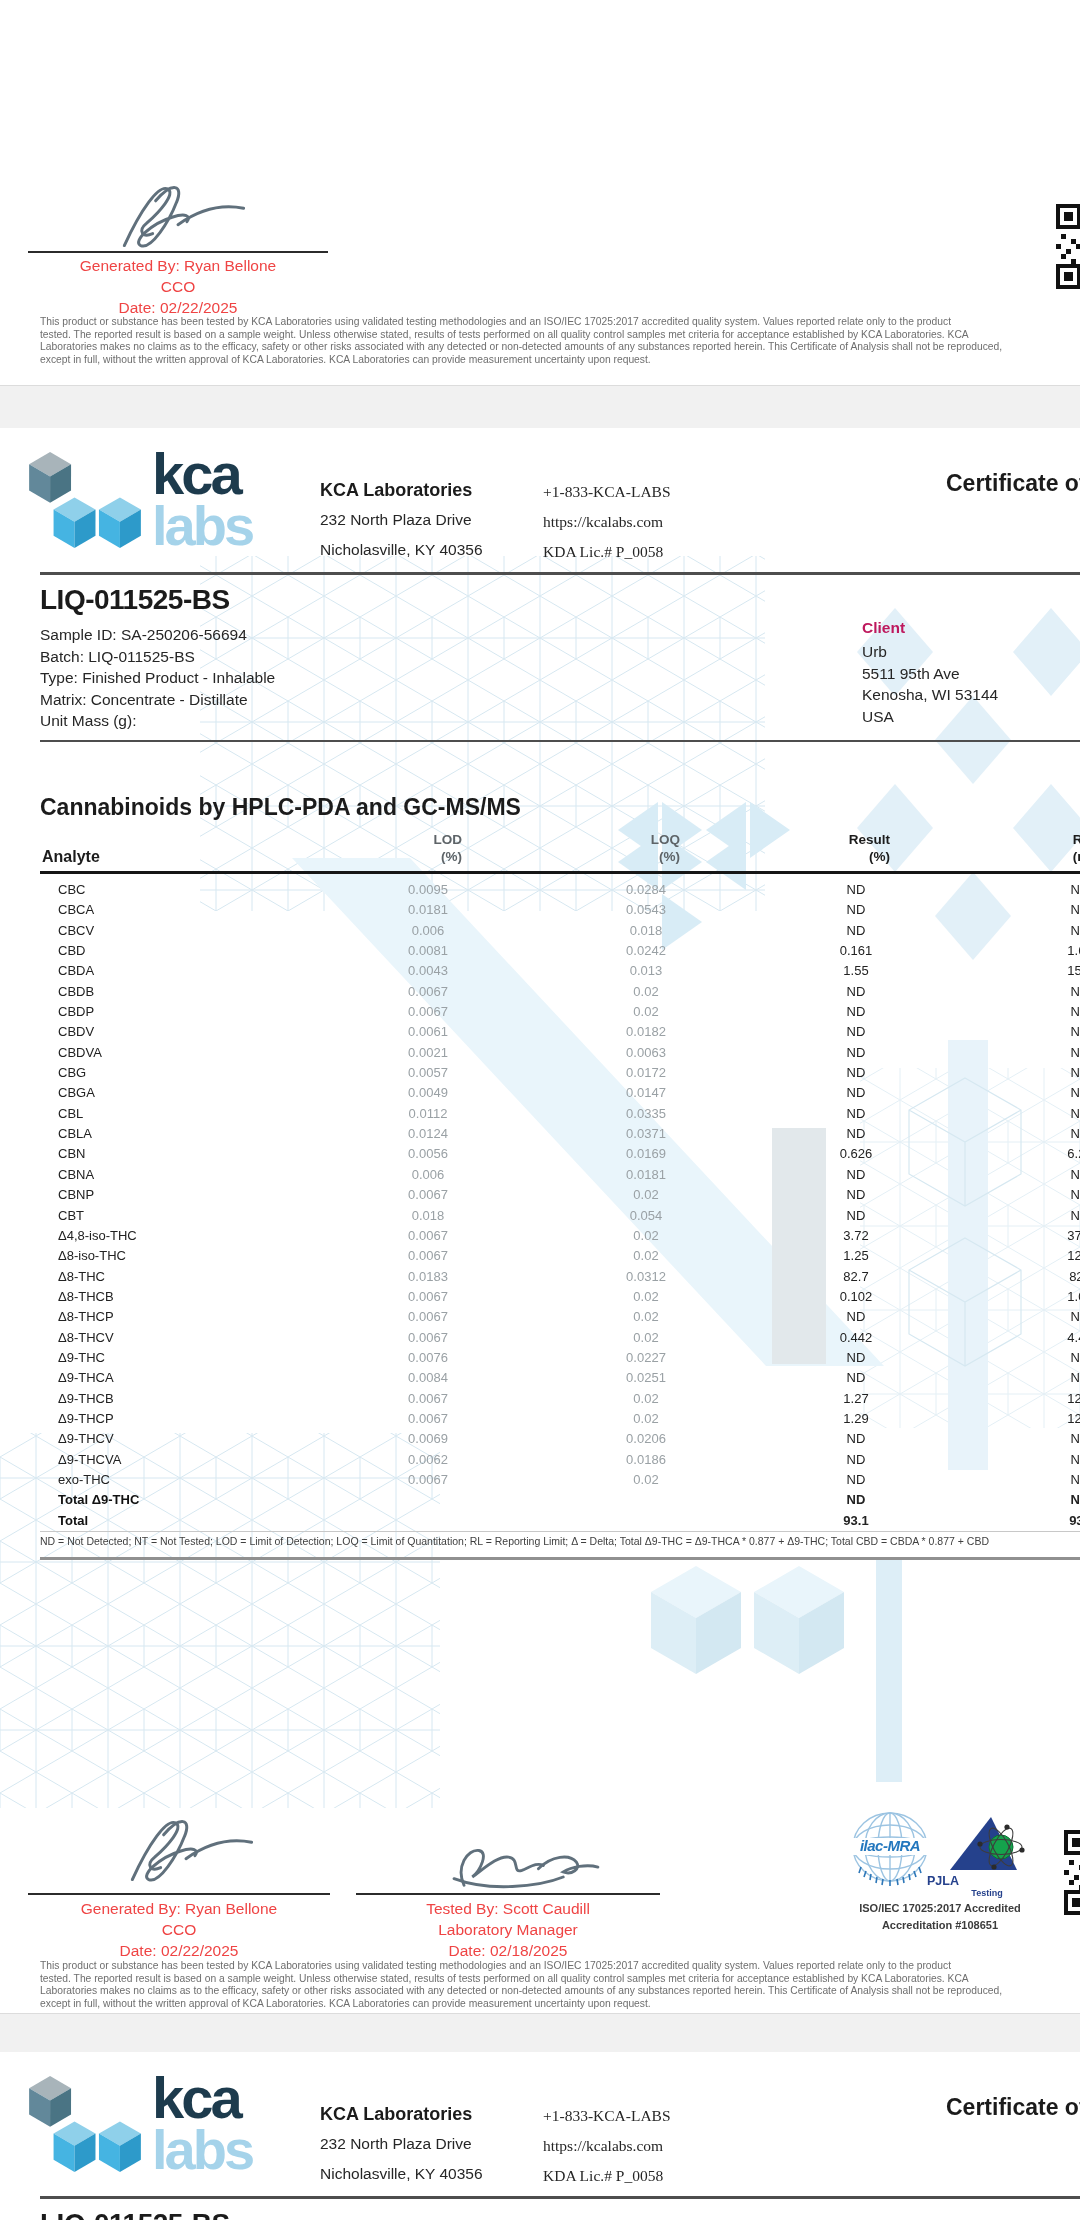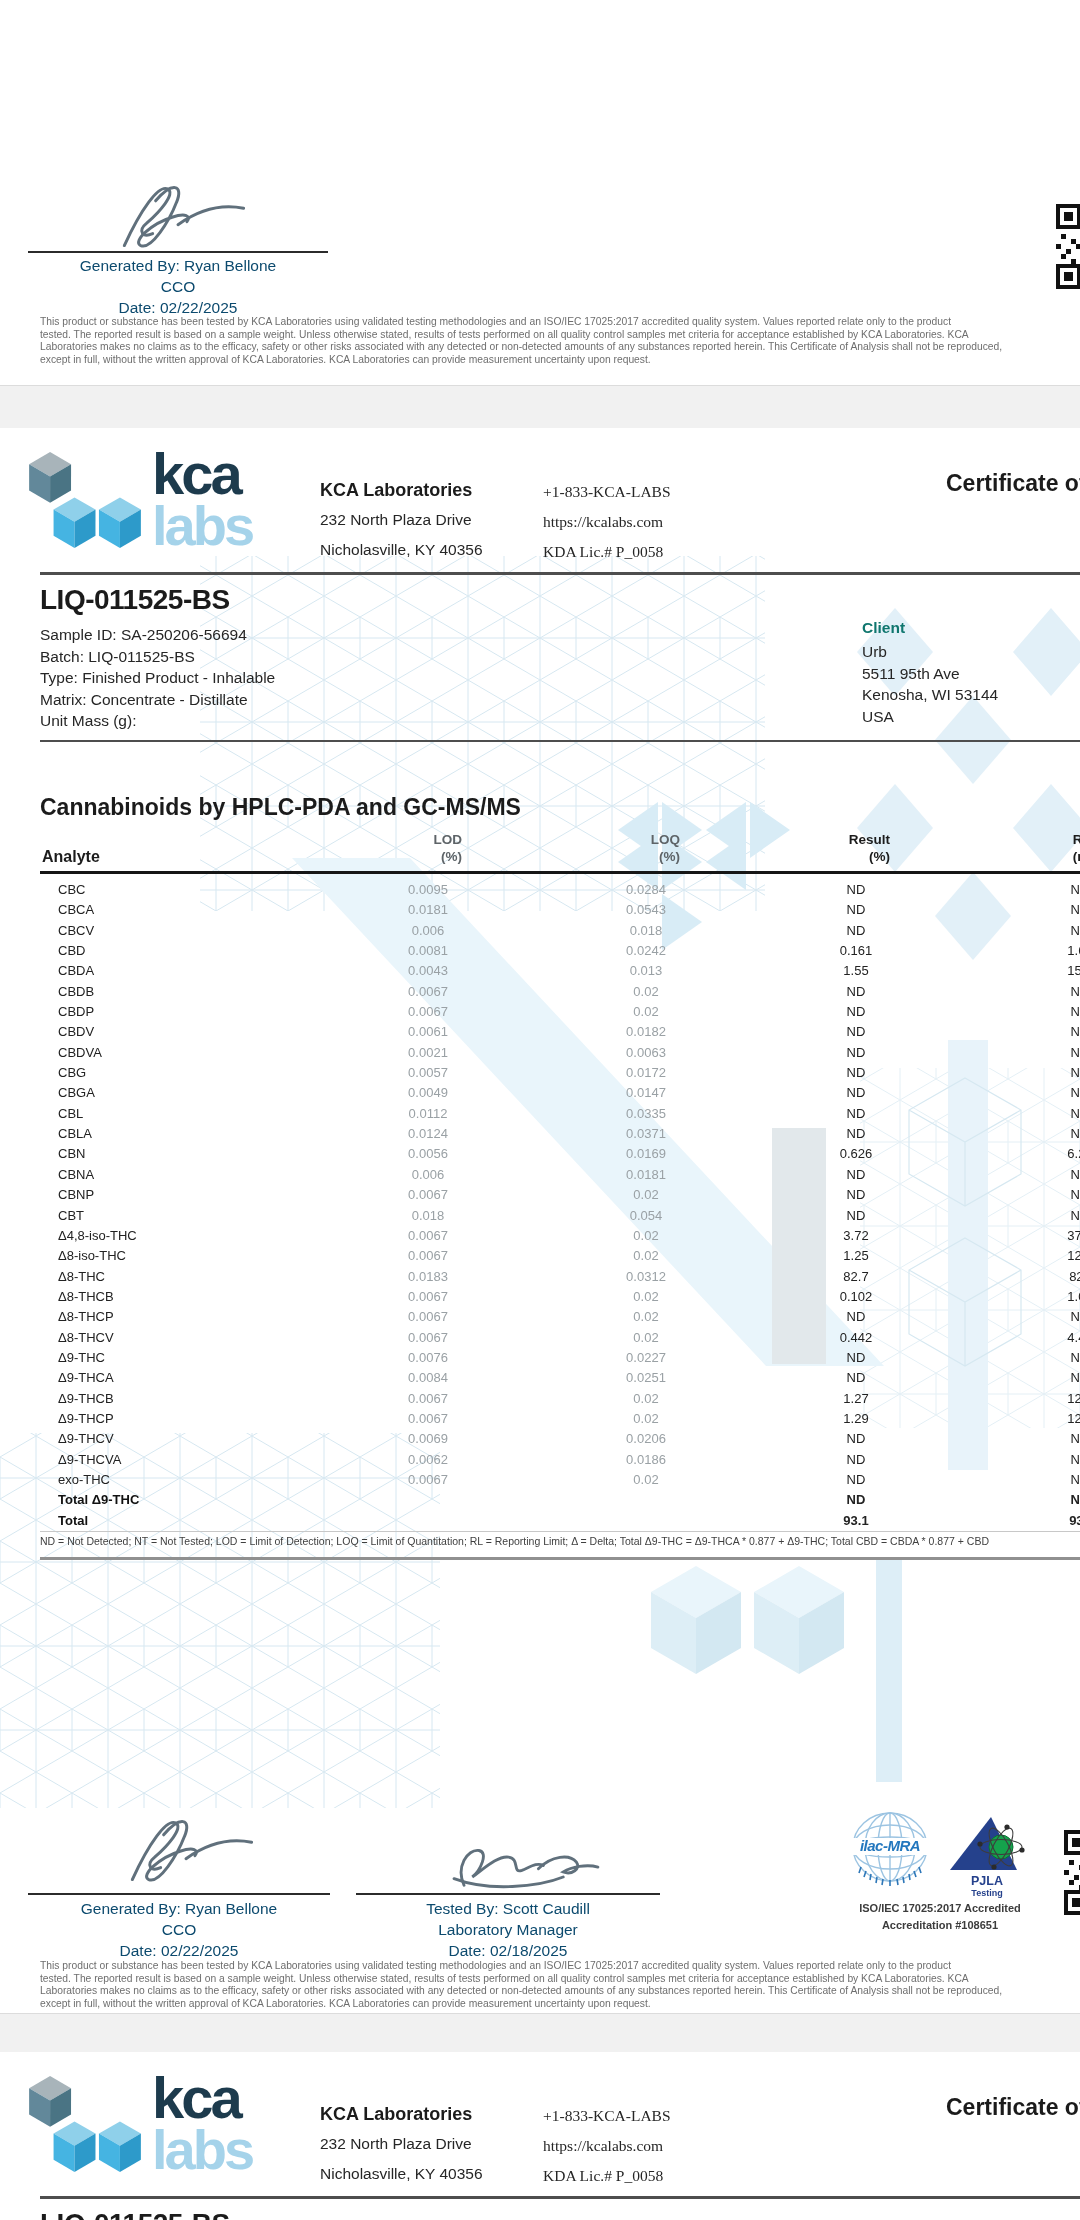--- a/index.html
+++ b/index.html
@@ -6,38 +6,38 @@
   .canvas{position:relative;width:1080px;height:2220px;overflow:hidden;background:#fff;
           font-family:"Liberation Sans",sans-serif;color:#222;}
   .abs{position:absolute;}
   .page{position:absolute;left:0;width:1080px;background:#fff;}
   .page-gap{position:absolute;left:0;width:1080px;background:#f1f1f1;
             border-top:1px solid #dcdcdc;border-bottom:1px solid #dcdcdc;}
   .defs-svg{position:absolute;width:0;height:0;overflow:hidden;}
 
   
   .sig-line{height:2px;background:#2b2b2b;}
-  .sig-text{text-align:center;font-size:15.5px;line-height:21px;color:#0c4a6e;}
+  .sig-text{text-align:center;font-size:15.5px;line-height:21px;color:#ef4444;}
   .disclaimer{width:1220px;font-size:10.3px;line-height:12.6px;color:#6e6e6e;}
   .disclaimer div{white-space:nowrap;}
 
   
   .logo-kca{left:152px;top:20px;font-size:58px;line-height:52px;font-weight:bold;
             letter-spacing:-3px;color:#1d3b4d;}
   .logo-labs{left:152px;top:72px;font-size:56px;line-height:52px;font-weight:bold;
              letter-spacing:-3px;color:#a5d3ea;}
   .hdr-company{left:320px;top:47px;line-height:30px;font-size:15.5px;color:#262626;}
   .hdr-company .hc-name{font-size:18px;font-weight:bold;color:#1b1b1b;}
   .hdr-contact{left:543px;top:49px;line-height:30px;font-size:15.5px;color:#262626;font-family:Liberation Serif, serif;}
   .hdr-cert{left:946px;top:42px;font-size:23px;font-weight:bold;color:#1b1b1b;white-space:nowrap;}
   .hdr-rule{left:40px;top:144px;width:1040px;height:3px;background:#4e4e4e;}
 
   .liq-heading{left:40px;top:156px;font-size:28px;font-weight:bold;color:#1b1b1b;letter-spacing:-0.5px;}
   .info-lines{font-size:15.5px;line-height:21.5px;color:#262626;}
-  .client-label{font-size:15.5px;font-weight:bold;color:#0f766e;}
+  .client-label{font-size:15.5px;font-weight:bold;color:#be185d;}
   .rule-thin{height:2px;background:#4e4e4e;}
 
   .cbd-title{left:40px;top:366px;font-size:23px;font-weight:bold;color:#1b1b1b;}
   .colhdr{width:100px;text-align:right;font-weight:bold;font-size:13.5px;line-height:16.5px;}
   .muted-hdr{color:#5e6468;}
   .dark-hdr{color:#1c1c1c;}
   .analyte-hdr{left:42px;top:420px;font-size:16px;font-weight:bold;color:#1c1c1c;}
   .thick-line{left:40px;top:443px;width:1040px;height:3px;background:#161616;}
   .thin-line{left:40px;top:1103px;width:1040px;height:1px;background:#c8c8c8;}
   .gray-rule{left:40px;top:1129px;width:1040px;height:3px;background:#909090;}
@@ -49,21 +49,21 @@
   .trow .c0{left:42px;}
   .trow .c1{left:362px;width:100px;text-align:center;color:#9aa1a5;}
   .trow .c2{left:580px;width:100px;text-align:center;color:#9aa1a5;}
   .trow .c3{left:790px;width:100px;text-align:center;}
   .trow .c4{left:1014px;width:100px;text-align:center;}
   .trow.total{font-weight:bold;}
   .trow.total .c0{color:#111;}
 
   .ilac-text{left:849px;top:1409px;width:82px;text-align:center;font-size:15px;font-weight:bold;
              font-style:italic;color:#2377be;letter-spacing:-0.5px;}
-  .pjla-text{left:944px;top:1446px;width:86px;text-align:center;font-size:12.5px;font-weight:bold;color:#25418c;}
+  .pjla-text{left:900px;top:1446px;width:86px;text-align:center;font-size:12.5px;font-weight:bold;color:#25418c;}
   .pjla-sub{left:944px;top:1460px;width:86px;text-align:center;font-size:9px;font-weight:bold;color:#25418c;}
   .iso-text{left:845px;top:1472px;width:190px;text-align:center;font-size:11px;font-weight:bold;
             color:#3c3c3c;line-height:17px;}
 </style>
 </head>
 <body>
 
 <svg class="defs-svg" aria-hidden="true">
   <defs>
     <symbol id="sig-ryan" viewBox="0 0 200 110">

